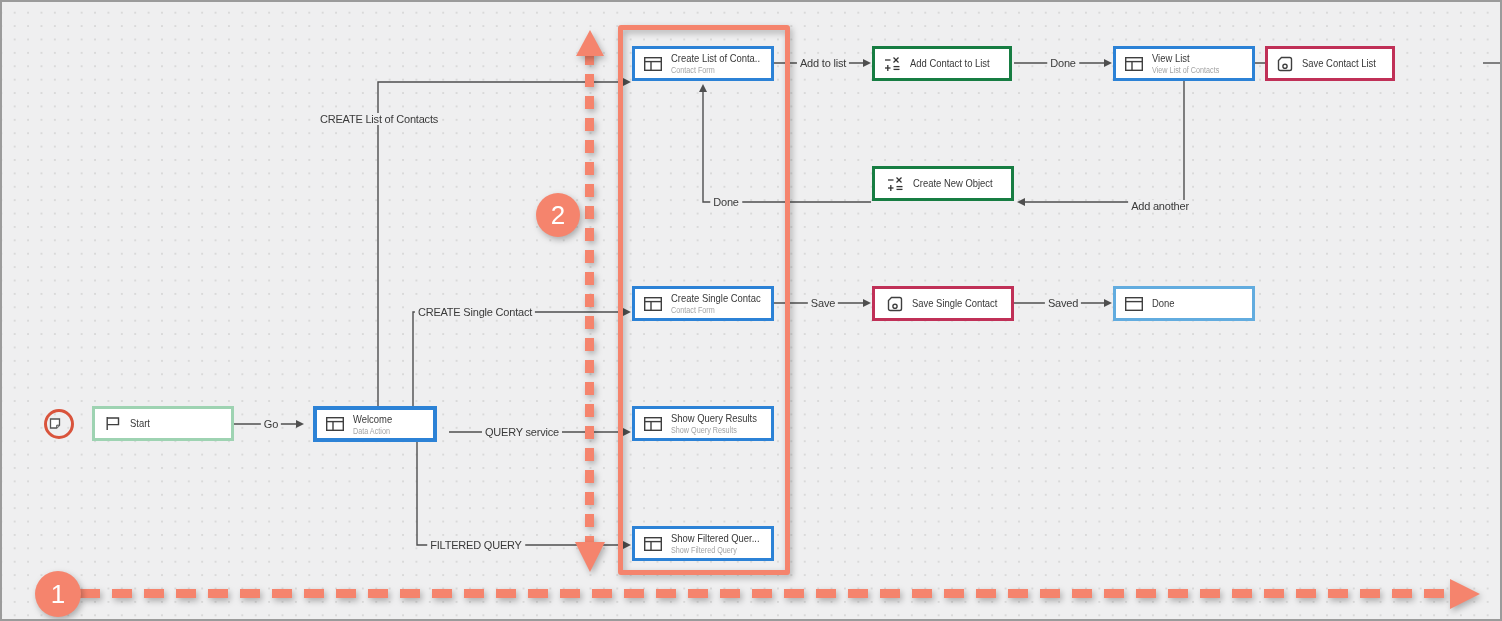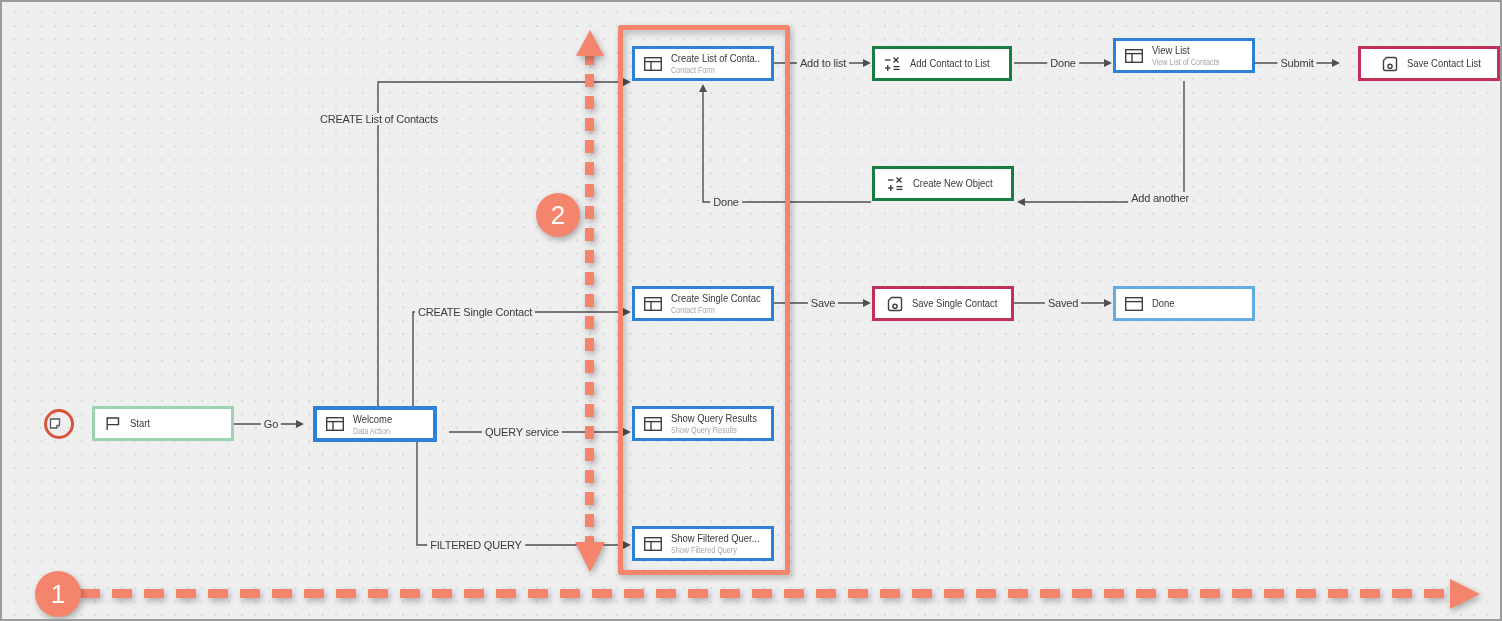--- a/index.html
+++ b/index.html
@@ -102,21 +102,21 @@
 
   <div id="labels-layer">
       <div class="conn-label" style="left: 269px; top: 422px;">Go</div>
       <div class="conn-label" style="left: 377px; top: 117px;">CREATE List of Contacts</div>
       <div class="conn-label" style="left: 473px; top: 310px;">CREATE Single Contact</div>
       <div class="conn-label" style="left: 520px; top: 430px;">QUERY service</div>
       <div class="conn-label" style="left: 474px; top: 543px;">FILTERED QUERY</div>
       <div class="conn-label" style="left: 821px; top: 61px;">Add to list</div>
       <div class="conn-label" style="left: 1061px; top: 61px;">Done</div>
       <div class="conn-label" style="left: 1295px; top: 61px;">Submit</div>
-      <div class="conn-label" style="left: 1158px; top: 196px;">Add another</div>
+      <div class="conn-label" style="left: 1158px; top: 204px;">Add another</div>
       <div class="conn-label" style="left: 724px; top: 200px;">Done</div>
       <div class="conn-label" style="left: 821px; top: 301px;">Save</div>
       <div class="conn-label" style="left: 1061px; top: 301px;">Saved</div>
     </div>
 
   <div id="nodes-layer">
       <div class="node" style="left: 630px; top: 44px; width: 142px; height: 35px; border: 3px solid rgb(44, 130, 214);">
     <span class="node-icon">
           <svg width="18" height="14" viewBox="0 0 18 14">
        <rect x="0.7" y="0.7" width="16.6" height="12.6" fill="none" stroke="#3f3f3f" stroke-width="1.4"></rect>
@@ -141,34 +141,34 @@
        <line x1="9.5" y1="10.6" x2="15.5" y2="10.6"></line>
               <line x1="9.5" y1="13.4" x2="15.5" y2="13.4"></line>
        </g>
           </svg>
         </span>
     <span class="node-text">
       <span class="node-title">Add Contact to List</span>
 
     </span>
   </div>
-      <div class="node" style="left: 1111px; top: 36px; width: 142px; height: 35px; border: 3px solid rgb(44, 130, 214);">
+      <div class="node" style="left: 1111px; top: 44px; width: 142px; height: 35px; border: 3px solid rgb(44, 130, 214);">
     <span class="node-icon">
           <svg width="18" height="14" viewBox="0 0 18 14">
        <rect x="0.7" y="0.7" width="16.6" height="12.6" fill="none" stroke="#3f3f3f" stroke-width="1.4"></rect>
        <line x1="0.7" y1="4.6" x2="17.3" y2="4.6" fill="none" stroke="#3f3f3f" stroke-width="1.4"></line>
        <line x1="7" y1="4.6" x2="7" y2="13.3" fill="none" stroke="#3f3f3f" stroke-width="1.4"></line>
           </svg>
         </span>
     <span class="node-text">
       <span class="node-title">View List</span>
       <span class="node-sub">View List of Contacts</span>
     </span>
   </div>
-      <div class="node" style="left: 1356px; top: 44px; width: 142px; height: 35px; border: 3px solid rgb(192, 48, 87); justify-content: flex-end;">
+      <div class="node" style="left: 1263px; top: 44px; width: 130px; height: 35px; border: 3px solid rgb(192, 48, 87);">
     <span class="node-icon">
           <svg width="16" height="16" viewBox="0 0 16 16">
        <path d="M4.5 1.5 H12.7 Q14.5 1.5 14.5 3.3 V12.7 Q14.5 14.5 12.7 14.5 H3.3 Q1.5 14.5 1.5 12.7 V4.5 Z" fill="none" stroke="#3f3f3f" stroke-width="1.4"></path>
        <circle cx="8" cy="10.3" r="2.1" fill="none" stroke="#3f3f3f" stroke-width="1.4"></circle>
           </svg>
         </span>
     <span class="node-text">
       <span class="node-title">Save Contact List</span>
 
     </span>

